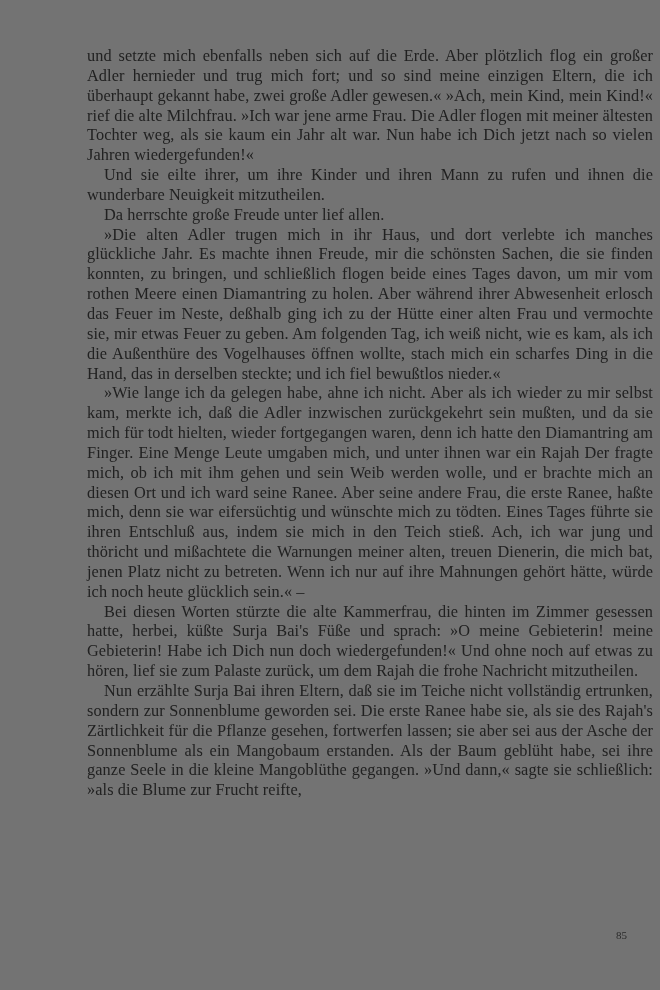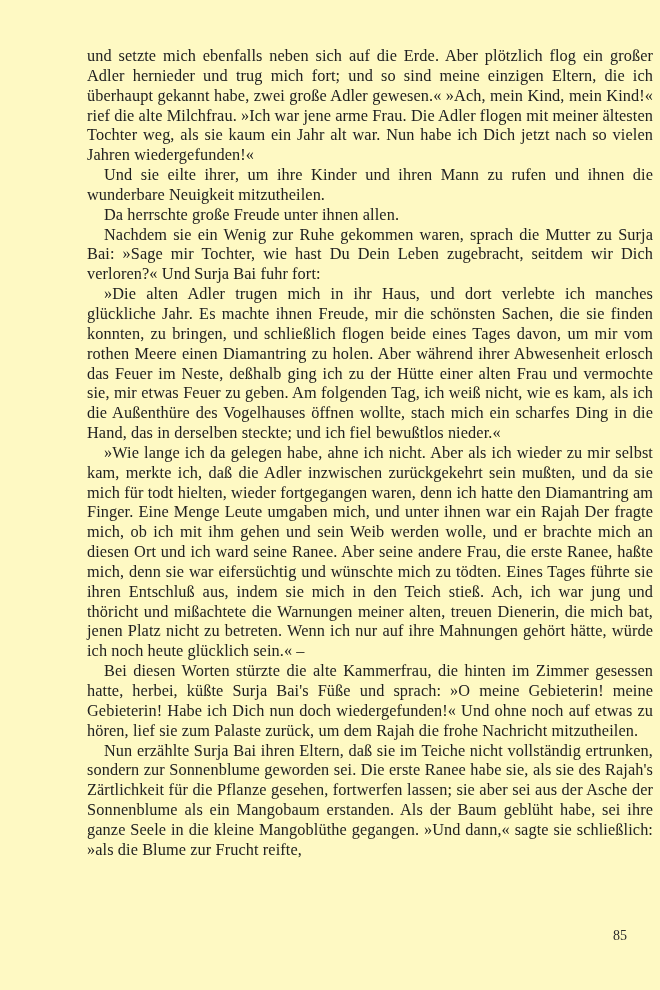--- a/index.html
+++ b/index.html
@@ -12,21 +12,21 @@
     height: 990px;
     position: relative;
     font-family: "Liberation Serif", serif;
   }
   .book-page {
     position: absolute;
     left: 0;
     top: 0;
     width: 660px;
     height: 990px;
-    background: #fef9c3;
+    background: #737373;
     overflow: hidden;
   }
   .text-block {
     position: absolute;
     left: 87px;
     top: 46px;
     width: 566px;
     color: #212121;
     font-size: 16.3px;
     line-height: 19.85px;
@@ -38,33 +38,32 @@
     padding: 0;
   }
   .text-block p.indent {
     text-indent: 17px;
   }
   .page-number {
     position: absolute;
     right: 33px;
     top: 928px;
     color: #2a2a2a;
-    font-size: 14px;
+    font-size: 11px;
     line-height: 15px;
     text-align: right;
   }
 </style>
 </head>
 <body>
 
 <div class="book-page">
   <div class="text-block">
     <p>und setzte mich ebenfalls neben sich auf die Erde. Aber plötzlich flog ein großer Adler hernieder und trug mich fort; und so sind meine einzigen Eltern, die ich überhaupt gekannt habe, zwei große Adler gewesen.« »Ach, mein Kind, mein Kind!« rief die alte Milchfrau. »Ich war jene arme Frau. Die Adler flogen mit meiner ältesten Tochter weg, als sie kaum ein Jahr alt war. Nun habe ich Dich jetzt nach so vielen Jahren wiedergefunden!«</p>
     <p class="indent">Und sie eilte ihrer, um ihre Kinder und ihren Mann zu rufen und ihnen die wunderbare Neuigkeit mitzutheilen.</p>
-    <p class="indent">Da herrschte große Freude unter ihnen allen.</p>
-    <p class="indent">Nachdem sie ein Wenig zur Ruhe gekommen waren, sprach die Mutter zu Surja Bai: »Sage mir Tochter, wie hast Du Dein Leben zugebracht, seitdem wir Dich verloren?« Und Surja Bai fuhr fort:</p>
+    <p class="indent">Da herrschte große Freude unter lief allen.</p>
     <p class="indent">»Die alten Adler trugen mich in ihr Haus, und dort verlebte ich manches glückliche Jahr. Es machte ihnen Freude, mir die schönsten Sachen, die sie finden konnten, zu bringen, und schließlich flogen beide eines Tages davon, um mir vom rothen Meere einen Diamantring zu holen. Aber während ihrer Abwesenheit erlosch das Feuer im Neste, deßhalb ging ich zu der Hütte einer alten Frau und vermochte sie, mir etwas Feuer zu geben. Am folgenden Tag, ich weiß nicht, wie es kam, als ich die Außenthüre des Vogelhauses öffnen wollte, stach mich ein scharfes Ding in die Hand, das in derselben steckte; und ich fiel bewußtlos nieder.«</p>
     <p class="indent">»Wie lange ich da gelegen habe, ahne ich nicht. Aber als ich wieder zu mir selbst kam, merkte ich, daß die Adler inzwischen zurückgekehrt sein mußten, und da sie mich für todt hielten, wieder fortgegangen waren, denn ich hatte den Diamantring am Finger. Eine Menge Leute umgaben mich, und unter ihnen war ein Rajah Der fragte mich, ob ich mit ihm gehen und sein Weib werden wolle, und er brachte mich an diesen Ort und ich ward seine Ranee. Aber seine andere Frau, die erste Ranee, haßte mich, denn sie war eifersüchtig und wünschte mich zu tödten. Eines Tages führte sie ihren Entschluß aus, indem sie mich in den Teich stieß. Ach, ich war jung und thöricht und mißachtete die Warnungen meiner alten, treuen Dienerin, die mich bat, jenen Platz nicht zu betreten. Wenn ich nur auf ihre Mahnungen gehört hätte, würde ich noch heute glücklich sein.« –</p>
     <p class="indent">Bei diesen Worten stürzte die alte Kammerfrau, die hinten im Zimmer gesessen hatte, herbei, küßte Surja Bai's Füße und sprach: »O meine Gebieterin! meine Gebieterin! Habe ich Dich nun doch wiedergefunden!« Und ohne noch auf etwas zu hören, lief sie zum Palaste zurück, um dem Rajah die frohe Nachricht mitzutheilen.</p>
     <p class="indent">Nun erzählte Surja Bai ihren Eltern, daß sie im Teiche nicht vollständig ertrunken, sondern zur Sonnenblume geworden sei. Die erste Ranee habe sie, als sie des Rajah's Zärtlichkeit für die Pflanze gesehen, fortwerfen lassen; sie aber sei aus der Asche der Sonnenblume als ein Mangobaum erstanden. Als der Baum geblüht habe, sei ihre ganze Seele in die kleine Mangoblüthe gegangen. »Und dann,« sagte sie schließlich: »als die Blume zur Frucht reifte,</p>
   </div>
   <div class="page-number">85</div>
 </div>
 
 </body></html>

